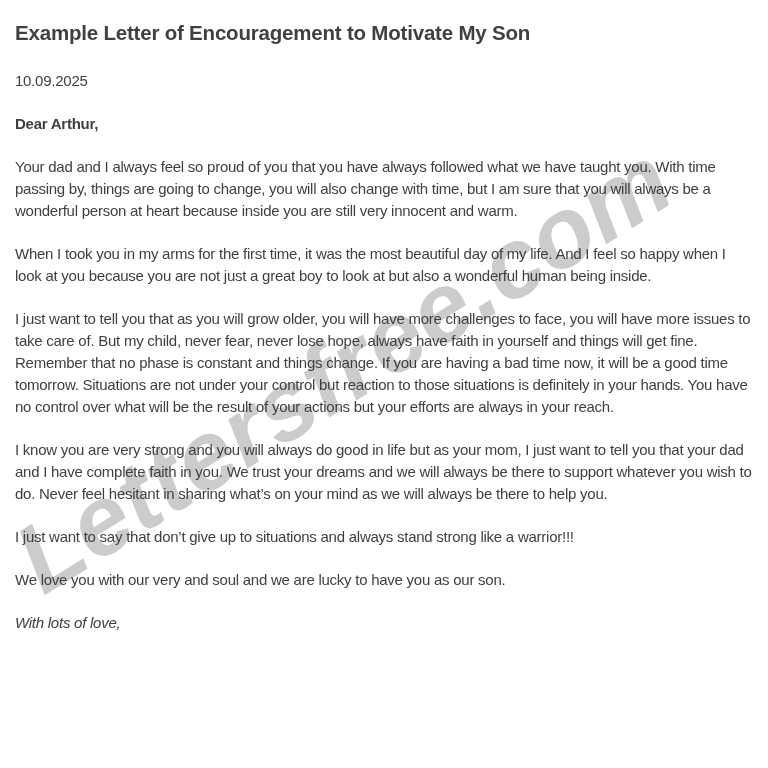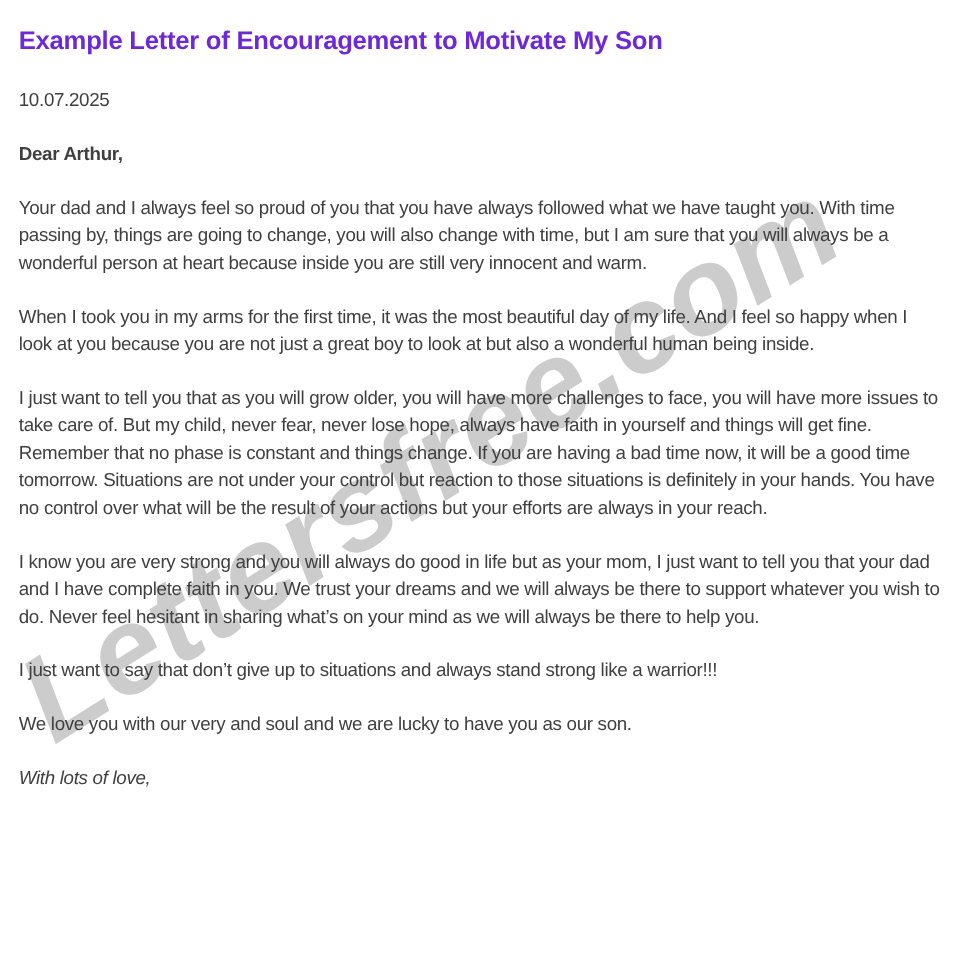--- a/index.html
+++ b/index.html
@@ -35,21 +35,21 @@
     position: relative;
     z-index: 1;
     padding: 16px 14px 0 15px;
     color: #3f3f3f;
   }
   .letter h1 {
     margin: 4px 0 0 0;
     font-size: 20.5px;
     line-height: 26px;
     font-weight: 700;
-    color: #6d28d9;
+    color: #404040;
     letter-spacing: -0.2px;
   }
   .letter p {
     margin: 0;
     font-size: 15px;
     line-height: 22px;
     letter-spacing: -0.25px;
   }
   .date       { margin-top: 24px !important; }
   .salutation { margin-top: 21px !important; font-weight: bold; }
@@ -58,21 +58,21 @@
   .signature  { margin-top: 21px !important; }
 </style>
 </head>
 <body style="background: rgb(255, 255, 255);">
 
 <div class="watermark" style="color: rgb(204, 204, 204);">Lettersfree.com</div>
 
 <div class="letter">
   <h1>Example Letter of Encouragement to Motivate My Son</h1>
 
-  <p class="date">10.07.2025</p>
+  <p class="date">10.09.2025</p>
 
   <p class="salutation">Dear Arthur,</p>
 
   <p class="para">Your dad and I always feel so proud of you that you have always followed what we have taught you. With time passing by, things are going to change, you will also change with time, but I am sure that you will always be a wonderful person at heart because inside you are still very innocent and warm.</p>
 
   <p class="para">When I took you in my arms for the first time, it was the most beautiful day of my life. And I feel so happy when I look at you because you are not just a great boy to look at but also a wonderful human being inside.</p>
 
   <p class="para">I just want to tell you that as you will grow older, you will have more challenges to face, you will have more issues to take care of. But my child, never fear, never lose hope, always have faith in yourself and things will get fine. Remember that no phase is constant and things change. If you are having a bad time now, it will be a good time tomorrow. Situations are not under your control but reaction to those situations is definitely in your hands. You have no control over what will be the result of your actions but your efforts are always in your reach.</p>
 
   <p class="para">I know you are very strong and you will always do good in life but as your mom, I just want to tell you that your dad and I have complete faith in you. We trust your dreams and we will always be there to support whatever you wish to do. Never feel hesitant in sharing what’s on your mind as we will always be there to help you.</p>

